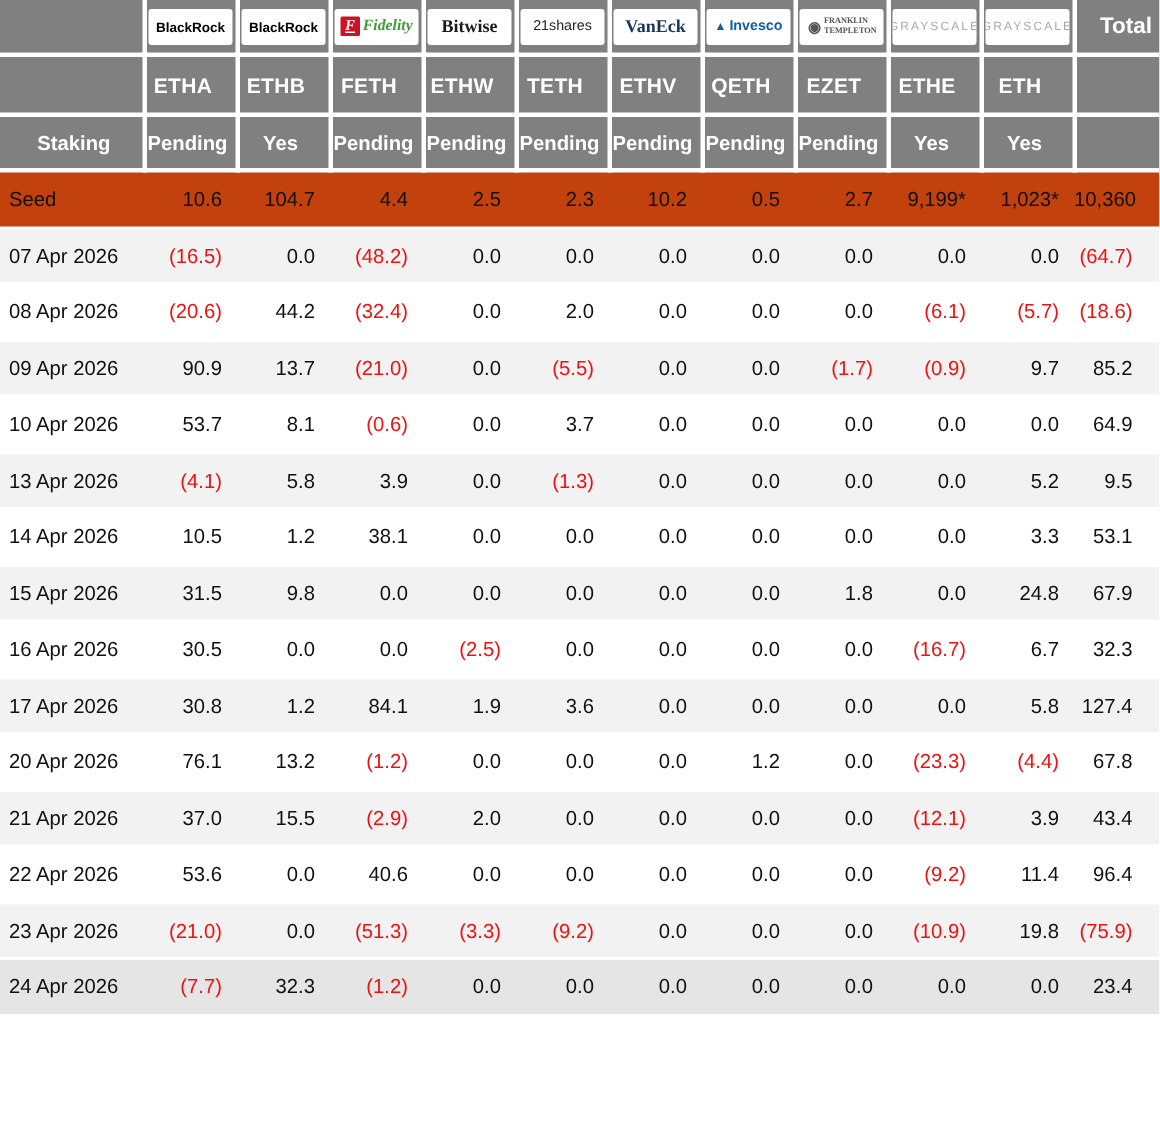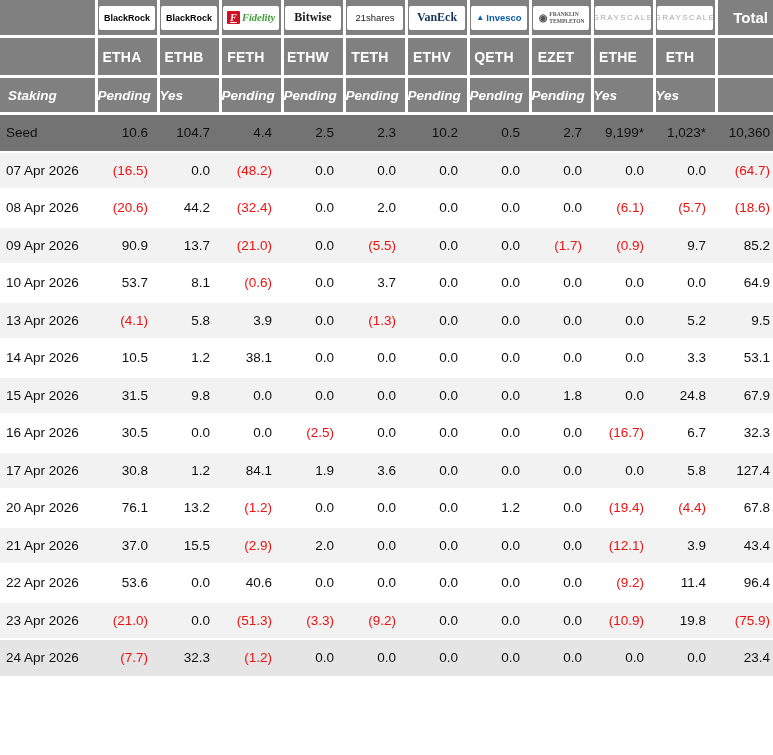--- a/index.html
+++ b/index.html
@@ -4,42 +4,42 @@
 <style>
   html,body{margin:0;padding:0;background:#ffffff;}
   body{width:773px;height:755px;font-family:"Liberation Sans",sans-serif;-webkit-font-smoothing:antialiased;}
   table{border-collapse:collapse;table-layout:fixed;width:773px;}
   
   thead th{background:#808080;color:#fff;font-weight:bold;border-right:3px solid #fff;border-bottom:3px solid #fff;padding:0;vertical-align:middle;}
   thead tr th:last-child{border-right:none;}
   tr.r-logo th{height:35px;}
   tr.r-ticker th{height:37px;font-size:14px;text-align:center;padding-right:10px;letter-spacing:.2px;}
   tr.r-fee th{height:37px;font-size:13.5px;text-align:right;padding-right:10px;}
-  tr.r-staking th{height:34px;font-size:13.5px;text-align:left;padding-right:4px;font-style:italic;}
+  tr.r-staking th{height:34px;font-size:13.5px;text-align:center;padding-right:4px;}
   th.h-label{text-align:left;padding-left:8px;font-size:13.5px;}
   th.h-total{font-size:15px;text-align:right;padding-right:5px;}
   
   .logo{background:#fff;border-radius:2px;height:24px;width:56px;margin:0 auto;display:flex;align-items:center;justify-content:center;gap:2px;overflow:hidden;text-decoration:underline;}
   .logo .brand{white-space:nowrap;}
   .logo-blackrock .brand{font-size:9px;font-weight:800;color:#000;}
   .logo-fidelity .badge{width:13px;height:13px;background:#cf1126;color:#fff;font-family:"Liberation Serif",serif;font-style:italic;font-weight:bold;font-size:10px;display:flex;align-items:center;justify-content:center;border-radius:1px;}
   .logo-fidelity .brand{color:#3f9c35;font-family:"Liberation Serif",serif;font-style:italic;font-weight:bold;font-size:10.5px;}
   .logo-bitwise .brand{font-family:"Liberation Serif",serif;font-size:12px;color:#1a1a1a;}
   .logo-shares21 .brand{font-size:9.5px;color:#222;font-weight:500;}
   .logo-vaneck .brand{font-family:"Liberation Serif",serif;font-weight:bold;font-size:12px;color:#16355c;}
   .logo-invesco .badge{color:#0e5da8;font-size:8px;}
   .logo-invesco .brand{font-size:9.5px;font-weight:bold;color:#0e5da8;}
   .logo-franklin .badge{color:#555;font-size:10px;}
   .logo-franklin .brand{font-family:"Liberation Serif",serif;font-size:5.5px;color:#555;white-space:normal;width:34px;line-height:1.2;text-align:left;}
   .logo-grayscale .brand{font-size:8px;color:#a9a9a9;letter-spacing:1.4px;font-weight:500;}
   
   tbody td{height:35.5px;border-bottom:2px solid #fff;font-size:13.5px;color:#101010;text-align:right;padding:0 10px 0 0;background:#fff;vertical-align:middle;}
   tbody td.c-label{text-align:left;padding:0 0 0 6px;}
-  tbody td.c-total{padding-right:3px;}
-  tbody tr.seed td{background:#737373;}
+  tbody td.c-total{padding-right:18px;}
+  tbody tr.seed td{background:#c2410c;}
   tbody tr.gray td{background:#f2f2f2;}
   tbody tr.green td{background:#e5e5e5;}
   td.neg{color:#ee1111;}
 </style>
 </head>
 <body>
 
 <table>
   <colgroup>
     <col style="width:96px">
@@ -286,21 +286,21 @@
       <tr>
         <td class="c-label">20 Apr 2026</td>
         <td>76.1</td>
         <td>13.2</td>
         <td class="neg">(1.2)</td>
         <td>0.0</td>
         <td>0.0</td>
         <td>0.0</td>
         <td>1.2</td>
         <td>0.0</td>
-        <td class="neg">(19.4)</td>
+        <td class="neg">(23.3)</td>
         <td class="neg">(4.4)</td>
         <td class="c-total">67.8</td>
       </tr>
       <tr class="gray">
         <td class="c-label">21 Apr 2026</td>
         <td>37.0</td>
         <td>15.5</td>
         <td class="neg">(2.9)</td>
         <td>2.0</td>
         <td>0.0</td>

